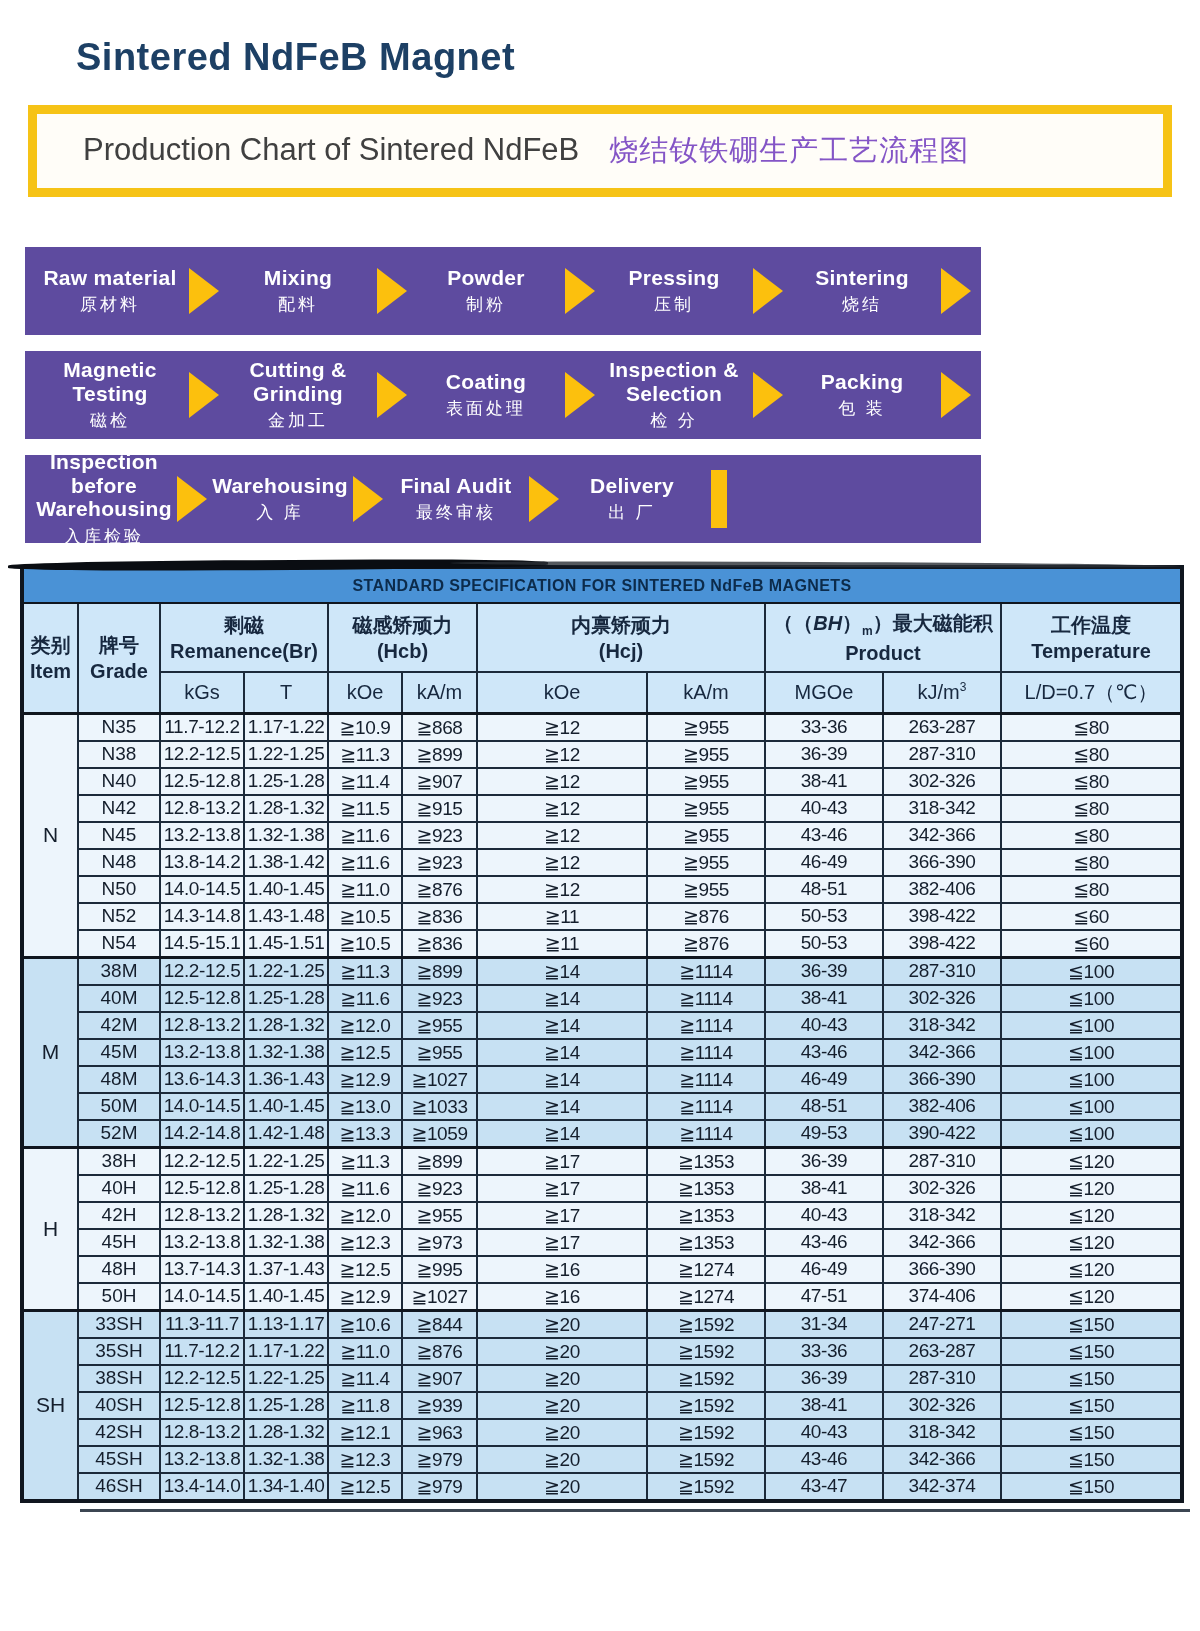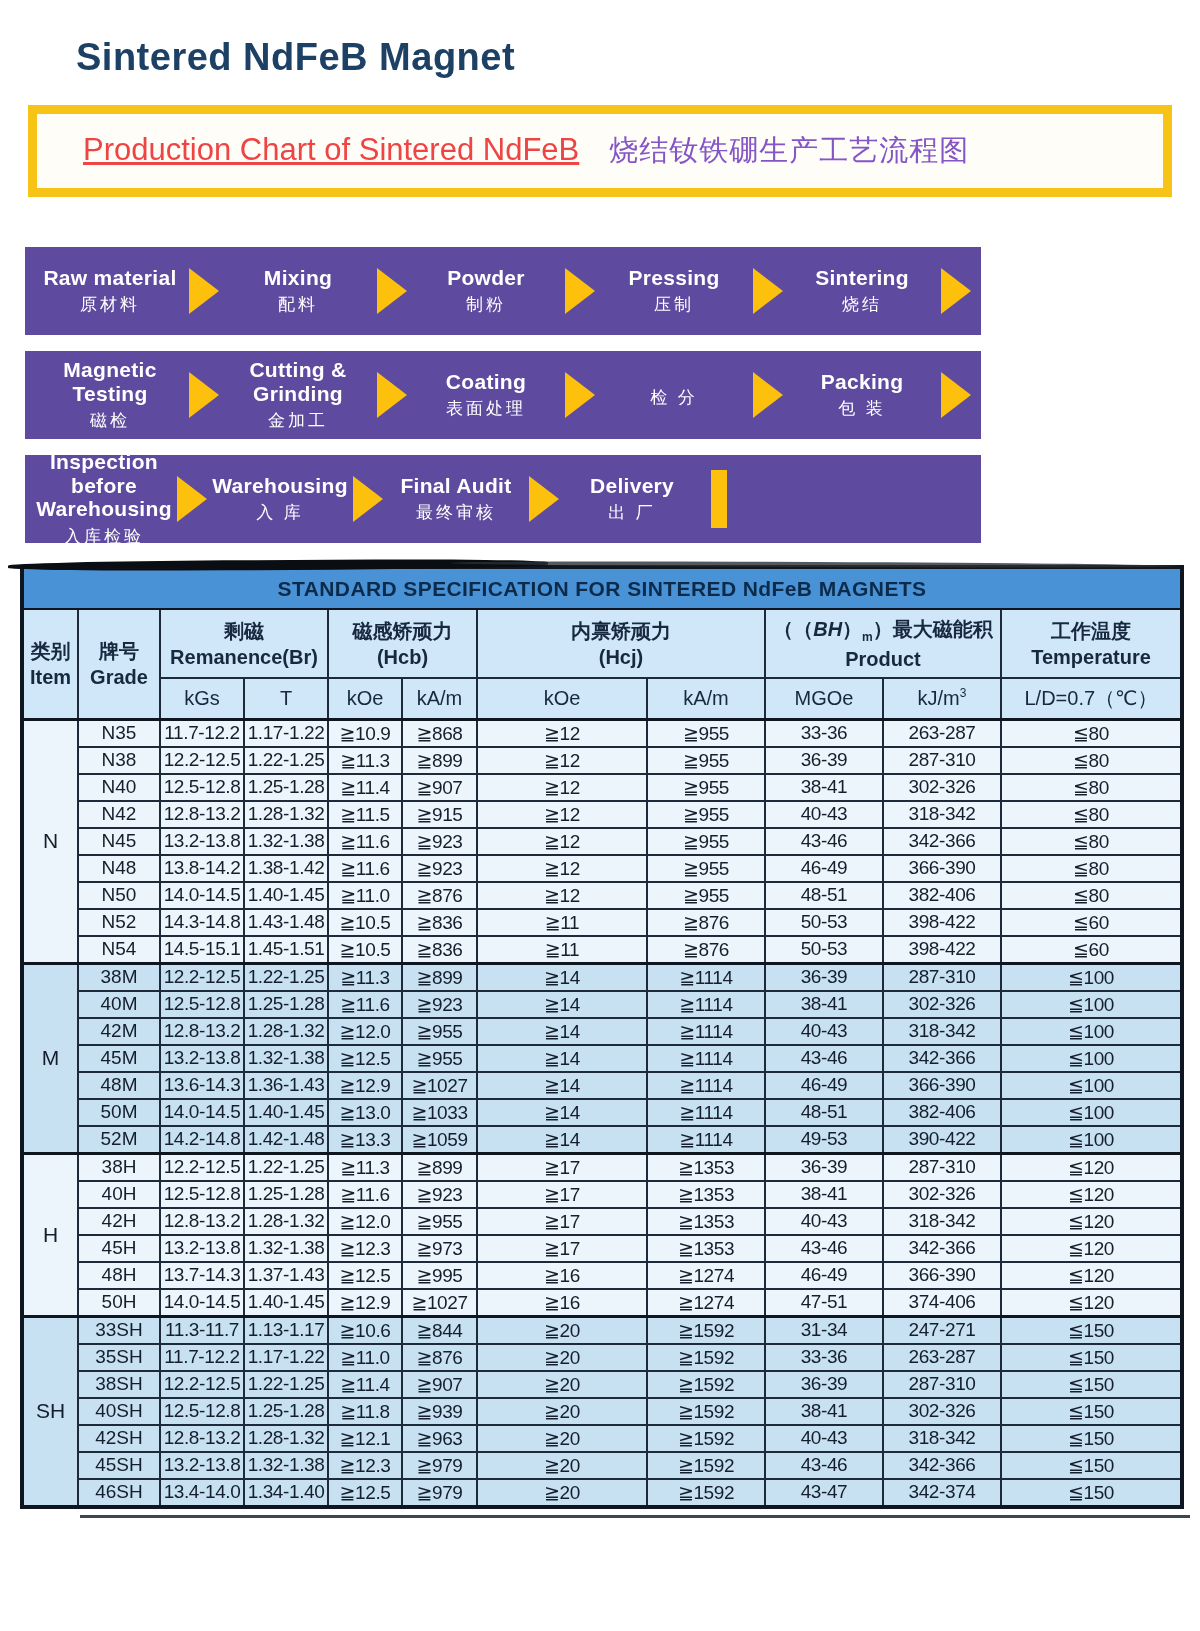--- a/index.html
+++ b/index.html
@@ -17,21 +17,21 @@
   .title-en { font-size:38px; font-weight:bold; color:#1d4065; margin-left:14px; letter-spacing:0.5px; }
 
   
   .banner {
     margin:26px 28px 0 28px;
     border:9px solid #f6c316;
     background:#fffdf8;
     padding:17px 10px 17px 46px;
     display:flex; align-items:baseline; gap:30px;
   }
-  .banner-en { font-size:31px; color:#ef4444;text-decoration:underline; }
+  .banner-en { font-size:31px; color:#404040; }
   .banner-zh { font-size:29px; color:#8455c6; letter-spacing:1px; }
 
   
   .flow-chart { margin-top:50px; }
   .flow-row {
     width:956px; height:88px; margin:0 0 16px 25px;
     background:#5e4b9f;
     display:flex; align-items:center; padding:0 8px;
   }
   .flow-step { flex:1 1 0; text-align:center; color:#ffffff; min-width:0; }
@@ -51,21 +51,21 @@
              background:#0a0d12; border-radius:40%; transform:rotate(-0.35deg); }
   .smudge2 { position:absolute; top:-3px; left:430px; width:730px; height:5px;
              background:#2a3036; opacity:.8; border-radius:50%; transform:rotate(0.25deg); }
   .bottom-line { position:absolute; bottom:-9px; left:60px; width:1110px; height:3px;
              background:#1a2634; opacity:.85; }
 
   table.spec { border-collapse:collapse; width:1160px; border:4px solid #10161f;
                table-layout:fixed; }
   .title-row th {
     background:#4a92d6; color:#0c2b4b;
-    font-size:21px; font-weight:bold; letter-spacing:0.4px;
+    font-size:16px; font-weight:bold; letter-spacing:0.4px;
     padding:8px 0 7px 0; border:2px solid #10161f;
   }
   .group-row th, .unit-row th {
     background:#cfe7f9; color:#17283f; font-weight:normal;
     border:2px solid #1c2a3a;
   }
   .group-row th { padding:6px 2px 5px 2px; font-size:20px; line-height:1.3;font-weight:bold; }
   .unit-row th { padding:6px 2px; font-size:20px; }
   .h-zh { font-size:20px; }
   .h-en { font-size:20px; }
@@ -136,20 +136,22 @@
 Grinding</div>
         <div class="step-zh">金加工</div>
       </div>
       <div class="flow-arrow"></div>
       <div class="flow-step">
         <div class="step-en">Coating</div>
         <div class="step-zh">表面处理</div>
       </div>
       <div class="flow-arrow"></div>
       <div class="flow-step">
+        <div class="step-en">Inspection &amp;
+Selection</div>
         <div class="step-zh">检 分</div>
       </div>
       <div class="flow-arrow"></div>
       <div class="flow-step">
         <div class="step-en">Packing</div>
         <div class="step-zh">包 装</div>
       </div>
       <div class="flow-arrow"></div>
     </div>
     <div class="flow-row">

